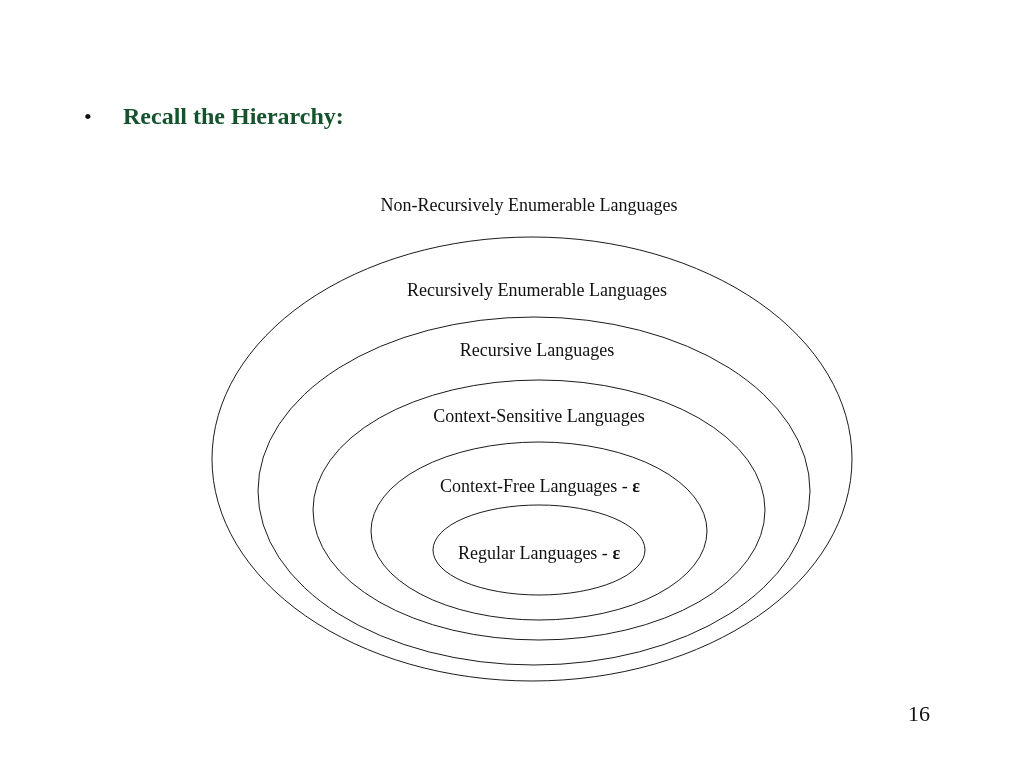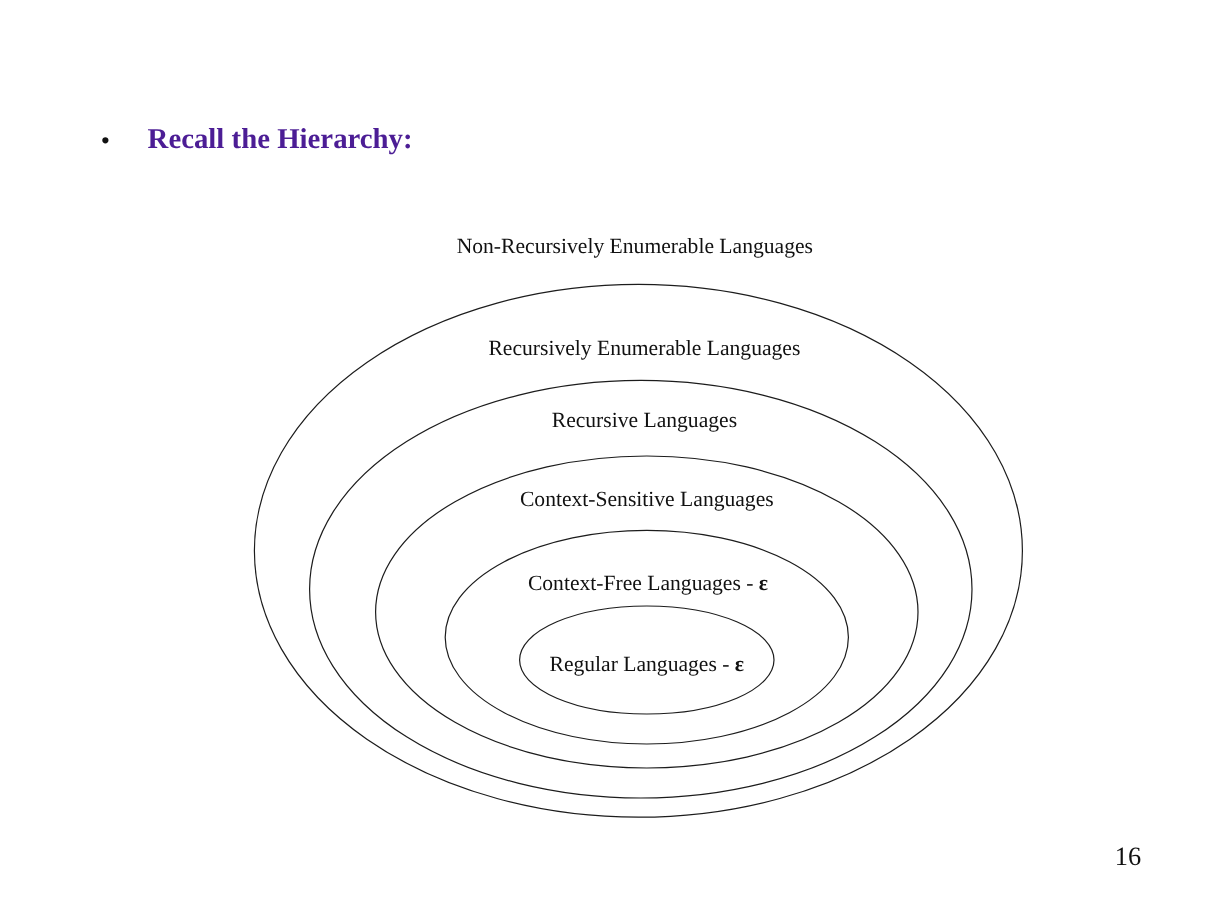--- a/index.html
+++ b/index.html
@@ -27,21 +27,21 @@
   .bullet-glyph {
     font-size: 22px;
     color: #111111;
     line-height: 1;
     width: 14px;
   }
   .bullet-title {
     margin-left: 25px;
     font-size: 24px;
     font-weight: bold;
-    color: #4c1d95;
+    color: #14532d;
     letter-spacing: 0px;
     white-space: nowrap;
   }
   svg.diagram {
     position: absolute;
     left: 0;
     top: 0;
     width: 1024px;
     height: 768px;
   }
@@ -58,21 +58,20 @@
   }
   svg.diagram .eps {
     font-weight: bold;
   }
   .page-number {
     position: absolute;
     left: 908px;
     top: 701px;
     font-size: 22px;
     color: #111111;
-    margin-left: 21px;
   }
 </style>
 </head>
 <body>
 
 <div class="slide">
 
   <div class="bullet-line">
     <span class="bullet-glyph">•</span>
     <span class="bullet-title">Recall the Hierarchy:</span>

